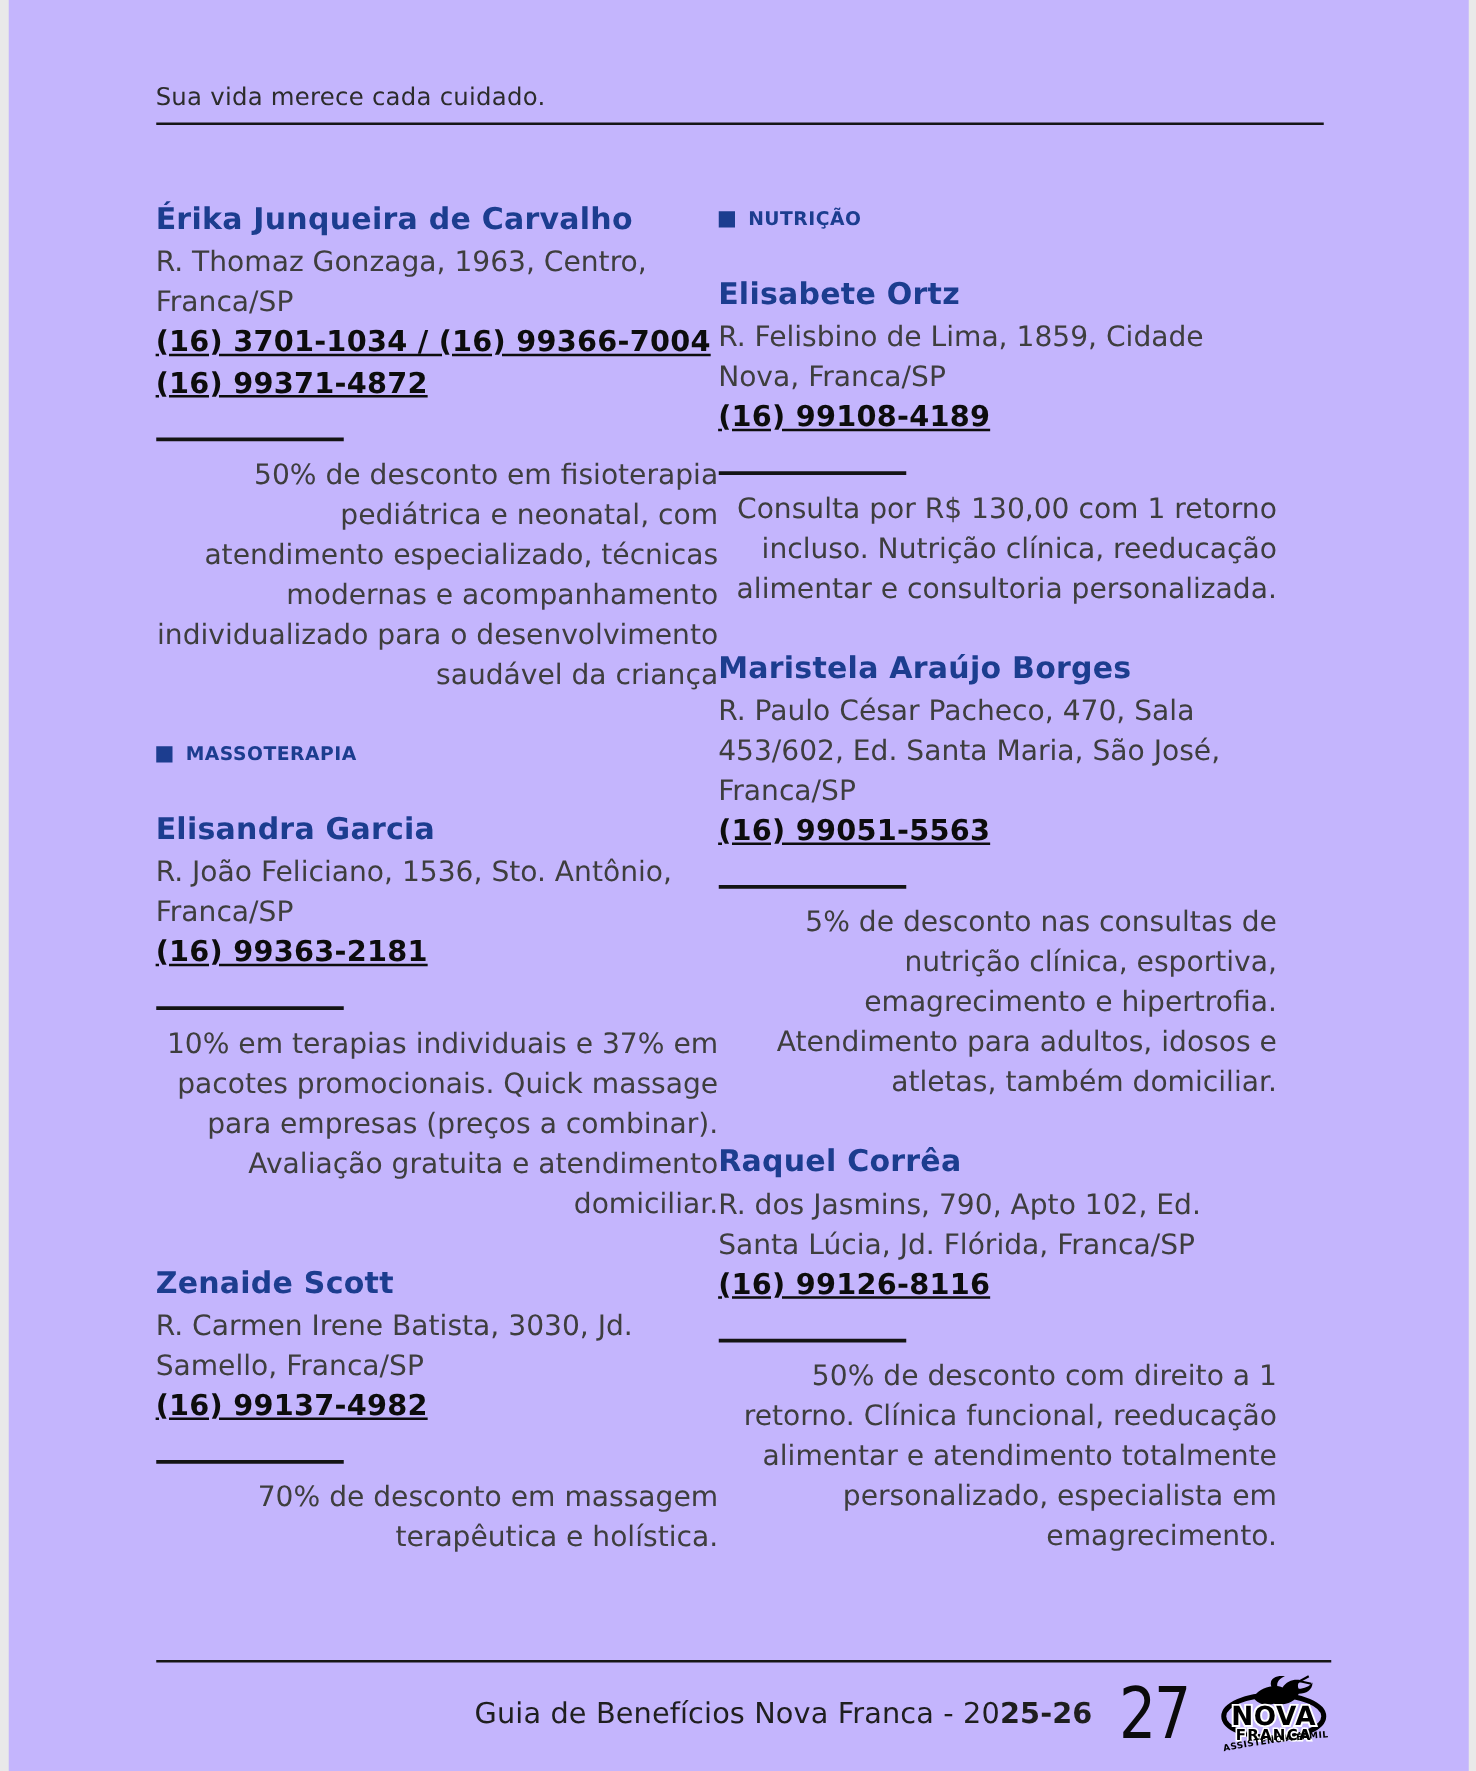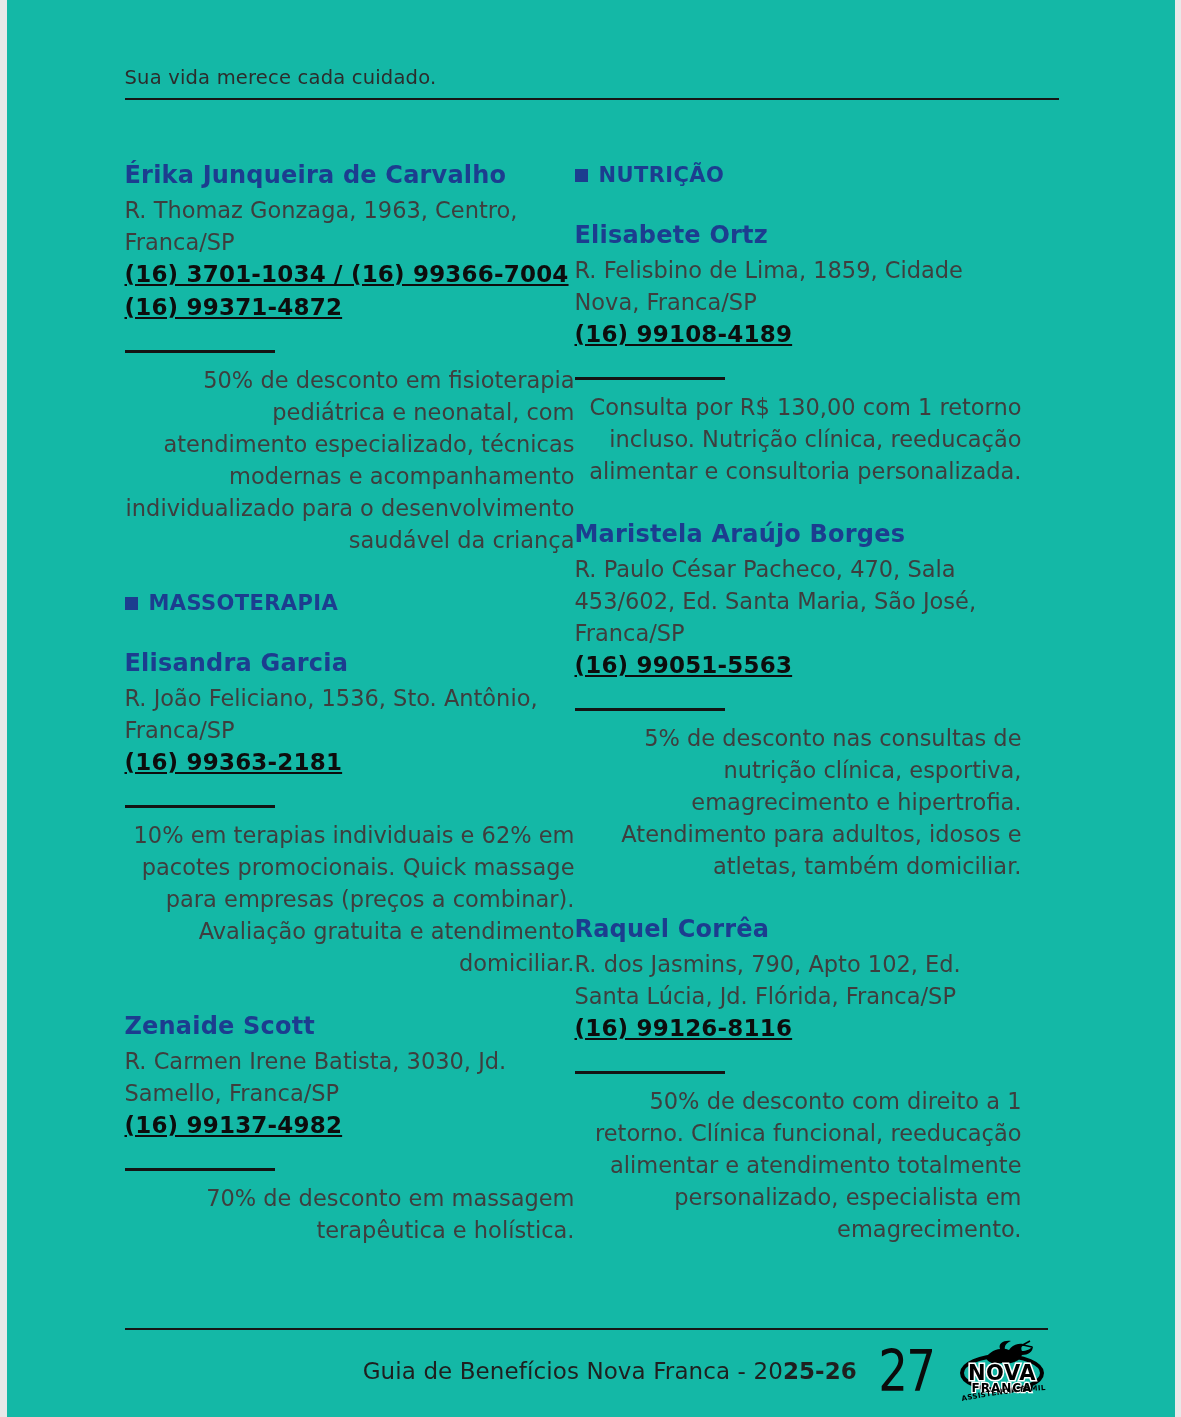--- a/index.html
+++ b/index.html
@@ -1,20 +1,20 @@
 <!DOCTYPE html>
 <html lang="pt-BR"><head>
 <meta charset="utf-8">
 <style>
   html,body { margin:0; padding:0; background:#e9e9e9; }
   .page {
     position:relative;
     width:1168px; height:1417px;
     margin:0 auto;
-    background:#14b8a6;
+    background:#c4b5fd;
     font-family:"DejaVu Sans","Liberation Sans",sans-serif;
     color:#3e3e3e;
     overflow:hidden;
   }
   
   .hdr { padding:66px 116px 0 118px; }
   .tagline { font-size:19.5px; letter-spacing:.2px; color:#2c2c2c; }
   .top-rule { margin-top:9px; border-bottom:2px solid #161616; }
 
   
@@ -27,28 +27,28 @@
     margin:0 0 4px; font-size:24px; font-weight:700;
     color:#1c3d8f; letter-spacing:.2px; line-height:30px;
   }
   .addr { margin:0; font-size:22.5px; line-height:32px; color:#3e3e3e; }
   .phone { margin:0; font-size:23px; line-height:33px; font-weight:700; color:#0d0d0d; letter-spacing:.2px;text-decoration:underline; }
   .divider { width:150px; border-top:3px solid #141414; margin:26px 0 11px; }
   .desc { margin:0; font-size:22.5px; line-height:32px; color:#3e3e3e;text-align:right; }
 
   .section {
     display:flex; align-items:center; gap:11px;
-    margin:0 0 30px; font-size:21px; font-weight:700;
+    margin:0 0 30px; font-size:15px; font-weight:700;
     color:#1c3d8f; letter-spacing:.4px; line-height:30px;
   }
   .col-left .section { margin-top:30px; }
   .section .bullet { width:13px; height:13px; background:#1c3d8f; flex:0 0 auto; }
 
   
-  .footer { position:absolute; left:118px; right:127px; top:1328px; }
+  .footer { position:absolute; left:118px; right:110px; top:1328px; }
   .footer-rule { border-top:2.5px solid #161616; }
   .footer-row { display:flex; justify-content:flex-end; align-items:center; gap:15px; margin-top:10px; }
   .footer-text { font-size:23px; color:#1f1f1f; letter-spacing:.1px; white-space:nowrap; }
   .footer-text .b { font-weight:700; }
   .page-number {
     font-size:57px; color:#0b0b0b; font-weight:400;
     transform:scaleX(.82); transform-origin:center;
     letter-spacing:-2px; line-height:1;
   }
   .logo { display:block; }
@@ -79,21 +79,21 @@
       <h2 class="section">
         <span class="bullet"></span>
         <span>MASSOTERAPIA</span>
       </h2>
 
       <article class="entry">
         <h3 class="name">Elisandra Garcia</h3>
         <p class="addr">R. João Feliciano, 1536, Sto. Antônio, Franca/SP</p>
         <p class="phone">(16) 99363-2181</p>
         <div class="divider"></div>
-        <p class="desc">10% em terapias individuais e 62% em pacotes promocionais. Quick massage para empresas (preços a combinar). Avaliação gratuita e atendimento domiciliar.</p>
+        <p class="desc">10% em terapias individuais e 37% em pacotes promocionais. Quick massage para empresas (preços a combinar). Avaliação gratuita e atendimento domiciliar.</p>
       </article>
 
       <article class="entry">
         <h3 class="name">Zenaide Scott</h3>
         <p class="addr">R. Carmen Irene Batista, 3030, Jd. Samello, Franca/SP</p>
         <p class="phone">(16) 99137-4982</p>
         <div class="divider"></div>
         <p class="desc">70% de desconto em massagem terapêutica e holística.</p>
       </article>
 

